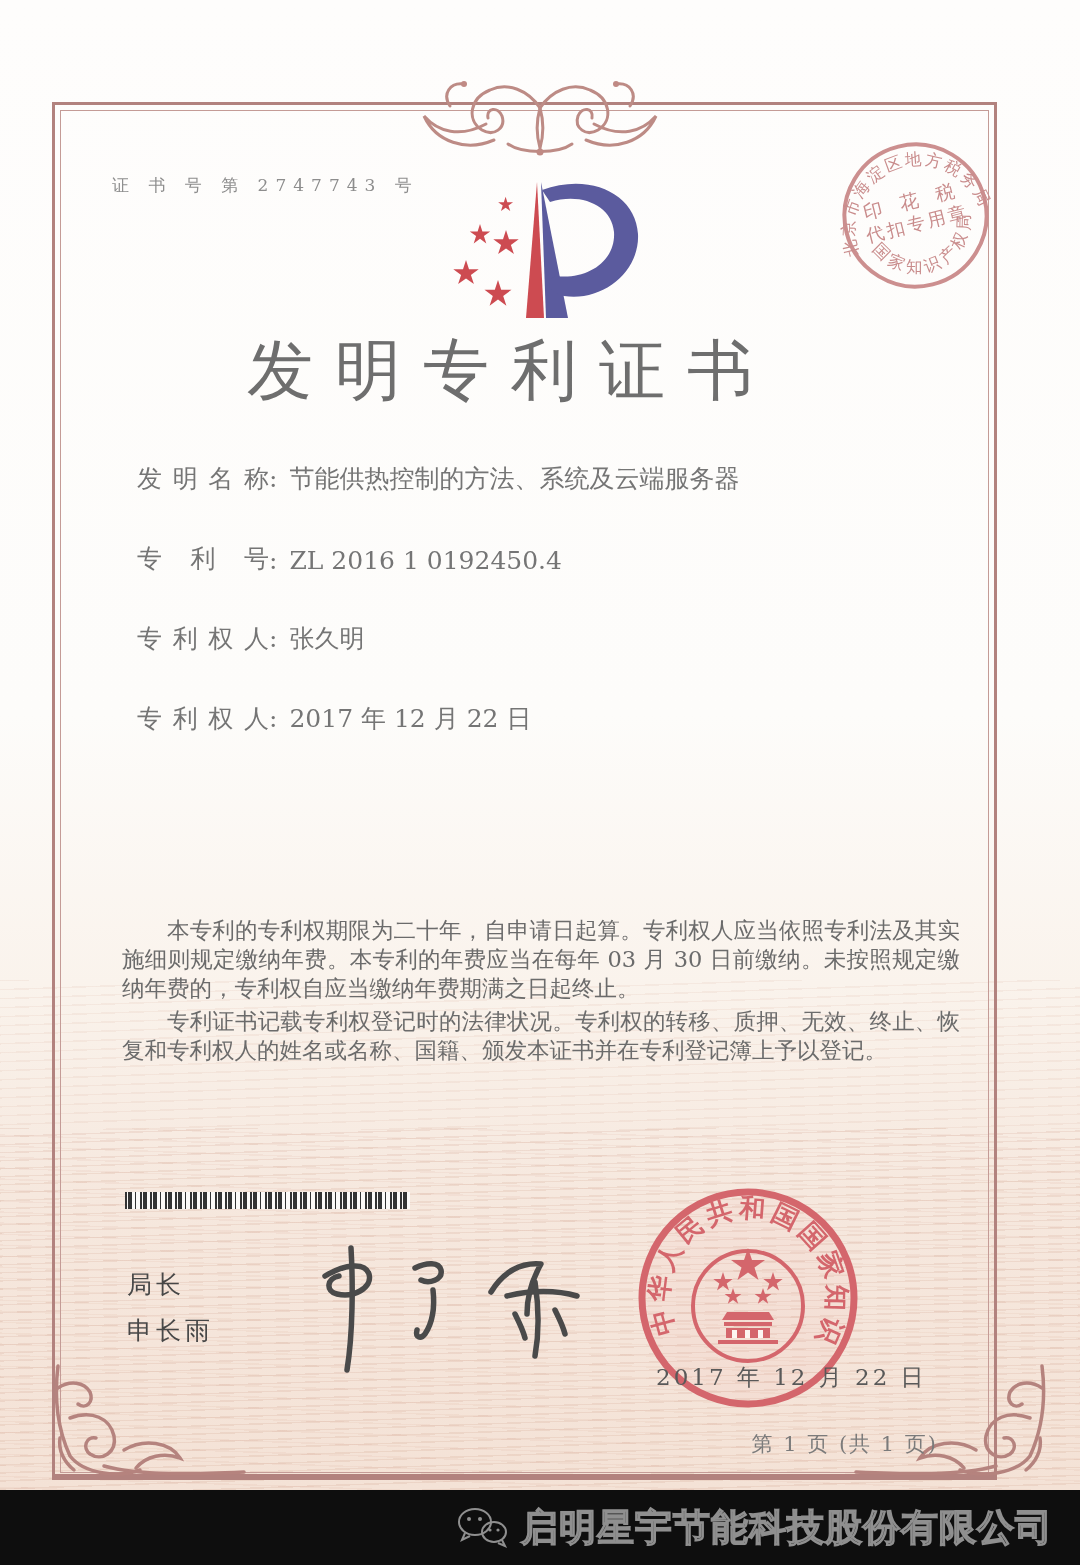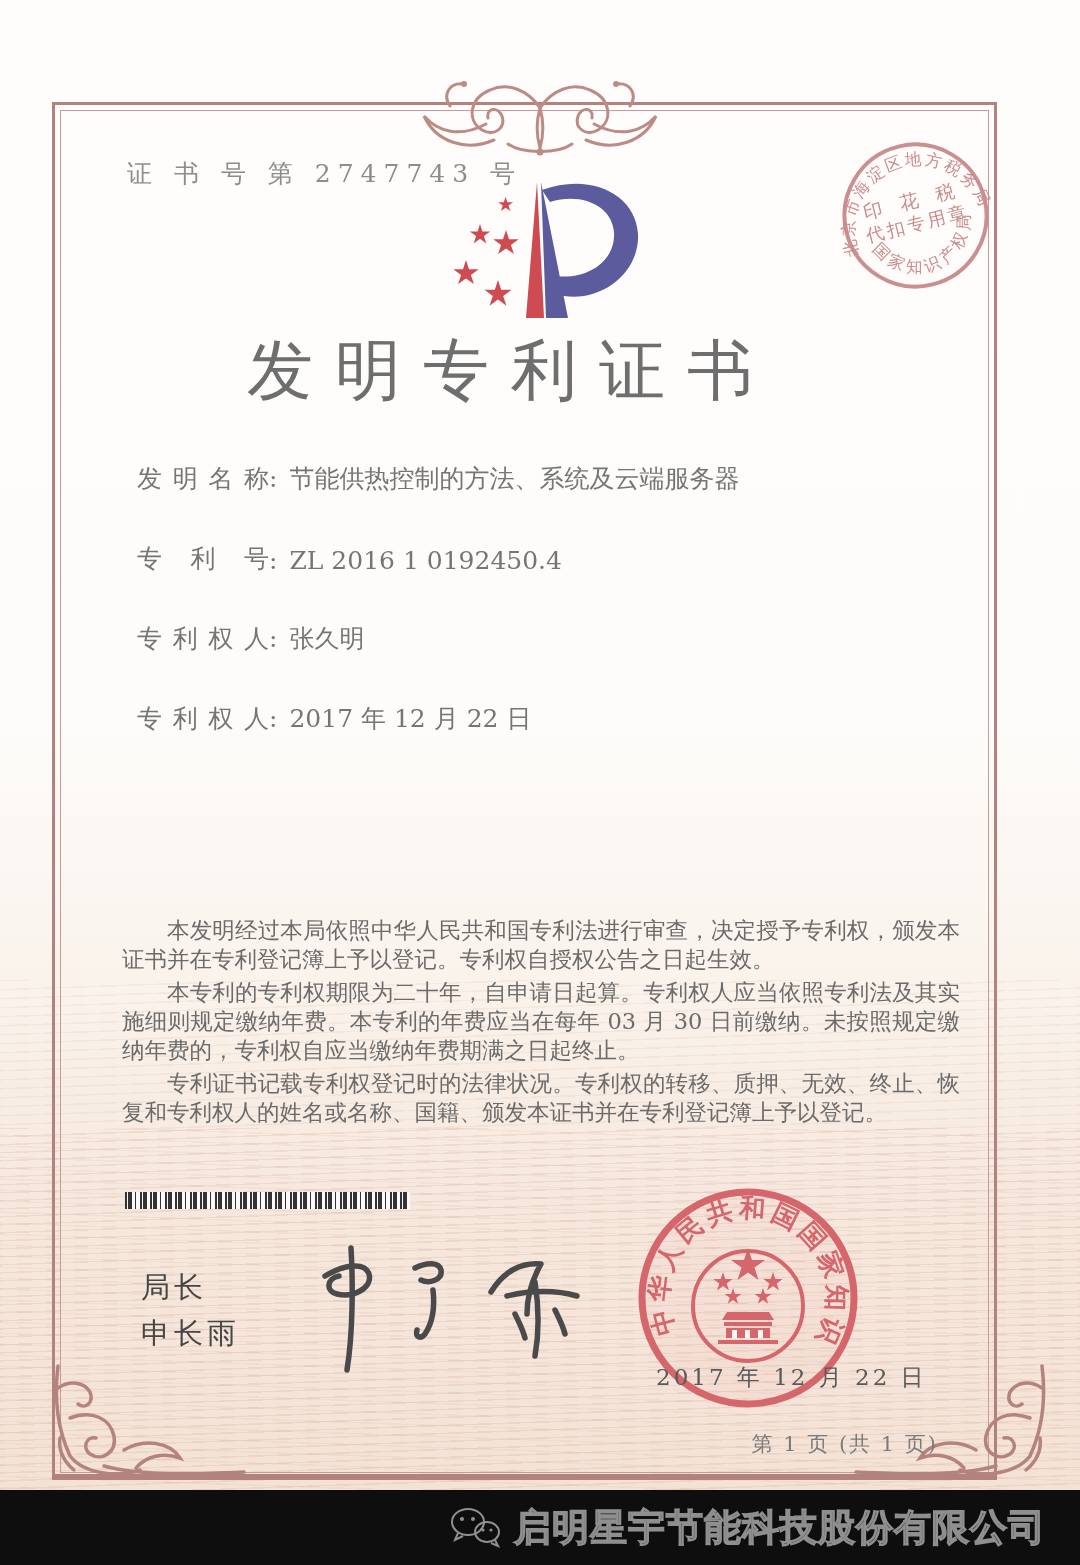--- a/index.html
+++ b/index.html
@@ -30,22 +30,22 @@
     border:3px solid #b2827e;border-bottom-width:6px;box-sizing:border-box;
   }
   .frame-inner{
     position:absolute;left:60px;top:110px;width:929px;height:1363px;
     border:1px solid #c49b96;box-sizing:border-box;
   }
   .ornament-top{position:absolute;left:390px;top:60px;}
   .flourish{position:absolute;}
   
   .cert-no{
-    position:absolute;left:112px;top:157px;
-    font-size:25px;letter-spacing:7px;color:#8d8d8d;margin-left:15px;
+    position:absolute;left:112px;top:174px;
+    font-size:17px;letter-spacing:7px;color:#8d8d8d;
   }
   .title{
     position:absolute;left:52px;top:326px;width:896px;text-align:center;
     font-size:66px;letter-spacing:22px;color:#6e6e6e;font-weight:500;
     text-indent:22px;
   }
   .fields{position:absolute;left:125px;top:462px;width:840px;margin-left:12px;}
   .field{height:30px;margin-bottom:50px;font-size:25px;color:#757575;white-space:nowrap;}
   .flabel{
     display:inline-block;width:132px;text-align:justify;text-align-last:justify;
@@ -60,44 +60,44 @@
   
   .barcode{
     position:absolute;left:125px;top:1192px;width:285px;height:17px;
     background:repeating-linear-gradient(90deg,
       #333 0 2px,#fcfaf8 2px 3px,#333 3px 7px,#fcfaf8 7px 10px,
       #333 10px 11px,#fcfaf8 11px 15px,#333 15px 17px,#fcfaf8 17px 18px,
       #333 18px 22px,#fcfaf8 22px 25px);
   }
   
   .issuer-title,.issuer-name{
-    position:absolute;left:141px;
+    position:absolute;left:127px;
     font-family:Liberation Serif, serif;
-    font-size:29px;color:#474747;letter-spacing:4px;
+    font-size:25px;color:#474747;letter-spacing:4px;
   }
   .issuer-title{top:1268px;}
   .issuer-name{top:1314px;}
   .signature{position:absolute;left:295px;top:1238px;}
   
   .seal{position:absolute;left:630px;top:1180px;}
   .seal-date{
     position:absolute;left:656px;top:1362px;
     font-size:23px;color:#595959;letter-spacing:3px;
   }
   .tax-stamp{position:absolute;left:828px;top:128px;transform:rotate(-14deg);}
   
   .page-footer{
     position:absolute;left:52px;top:1430px;width:886px;text-align:right;
     font-size:21px;color:#7b7b7b;letter-spacing:2px;
   }
   
   .bottom-bar{
     position:absolute;left:0;top:1490px;width:1080px;height:75px;
     background:#0e0e0e;display:flex;align-items:center;justify-content:flex-end;
-    padding-right:34px;box-sizing:border-box;
+    padding-right:27px;box-sizing:border-box;
   }
   .company{
     font-family:"DejaVu Sans","Liberation Sans",sans-serif;
     font-size:37px;font-weight:700;letter-spacing:1px;
     color:rgba(20,20,20,0.9);
     -webkit-text-stroke:1.3px #8f8f8f;
     text-shadow:0 0 1px #6a6a6a;
   }
   .wechat{margin-right:10px;}
 </style>
@@ -186,21 +186,20 @@
   <div class="title">发明专利证书</div>
 
   <div class="fields">
     <div class="field"><span class="flabel">发明名称</span><span class="colon">:</span><span>节能供热控制的方法、系统及云端服务器</span></div>
     <div class="field"><span class="flabel">专利号</span><span class="colon">:</span><span>ZL 2016 1 0192450.4</span></div>
     <div class="field"><span class="flabel">专利权人</span><span class="colon">:</span><span>张久明</span></div>
     <div class="field"><span class="flabel">专利权人</span><span class="colon">:</span><span>2017 年 12 月 22 日</span></div>
   </div>
 
   <div class="paras">
-    <p>本发明经过本局依照中华人民共和国专利法进行审查，决定授予专利权，颁发本证书并在专利登记簿上予以登记。专利权自授权公告之日起生效。</p>
     <p>本专利的专利权期限为二十年，自申请日起算。专利权人应当依照专利法及其实施细则规定缴纳年费。本专利的年费应当在每年 03 月 30 日前缴纳。未按照规定缴纳年费的，专利权自应当缴纳年费期满之日起终止。</p>
     <p>专利证书记载专利权登记时的法律状况。专利权的转移、质押、无效、终止、恢复和专利权人的姓名或名称、国籍、颁发本证书并在专利登记簿上予以登记。</p>
   </div>
 
   <div class="barcode"></div>
 
   <div class="issuer-title">局长</div>
   <div class="issuer-name">申长雨</div>
 
   <svg class="signature" width="300" height="140" viewBox="0 0 300 140">

